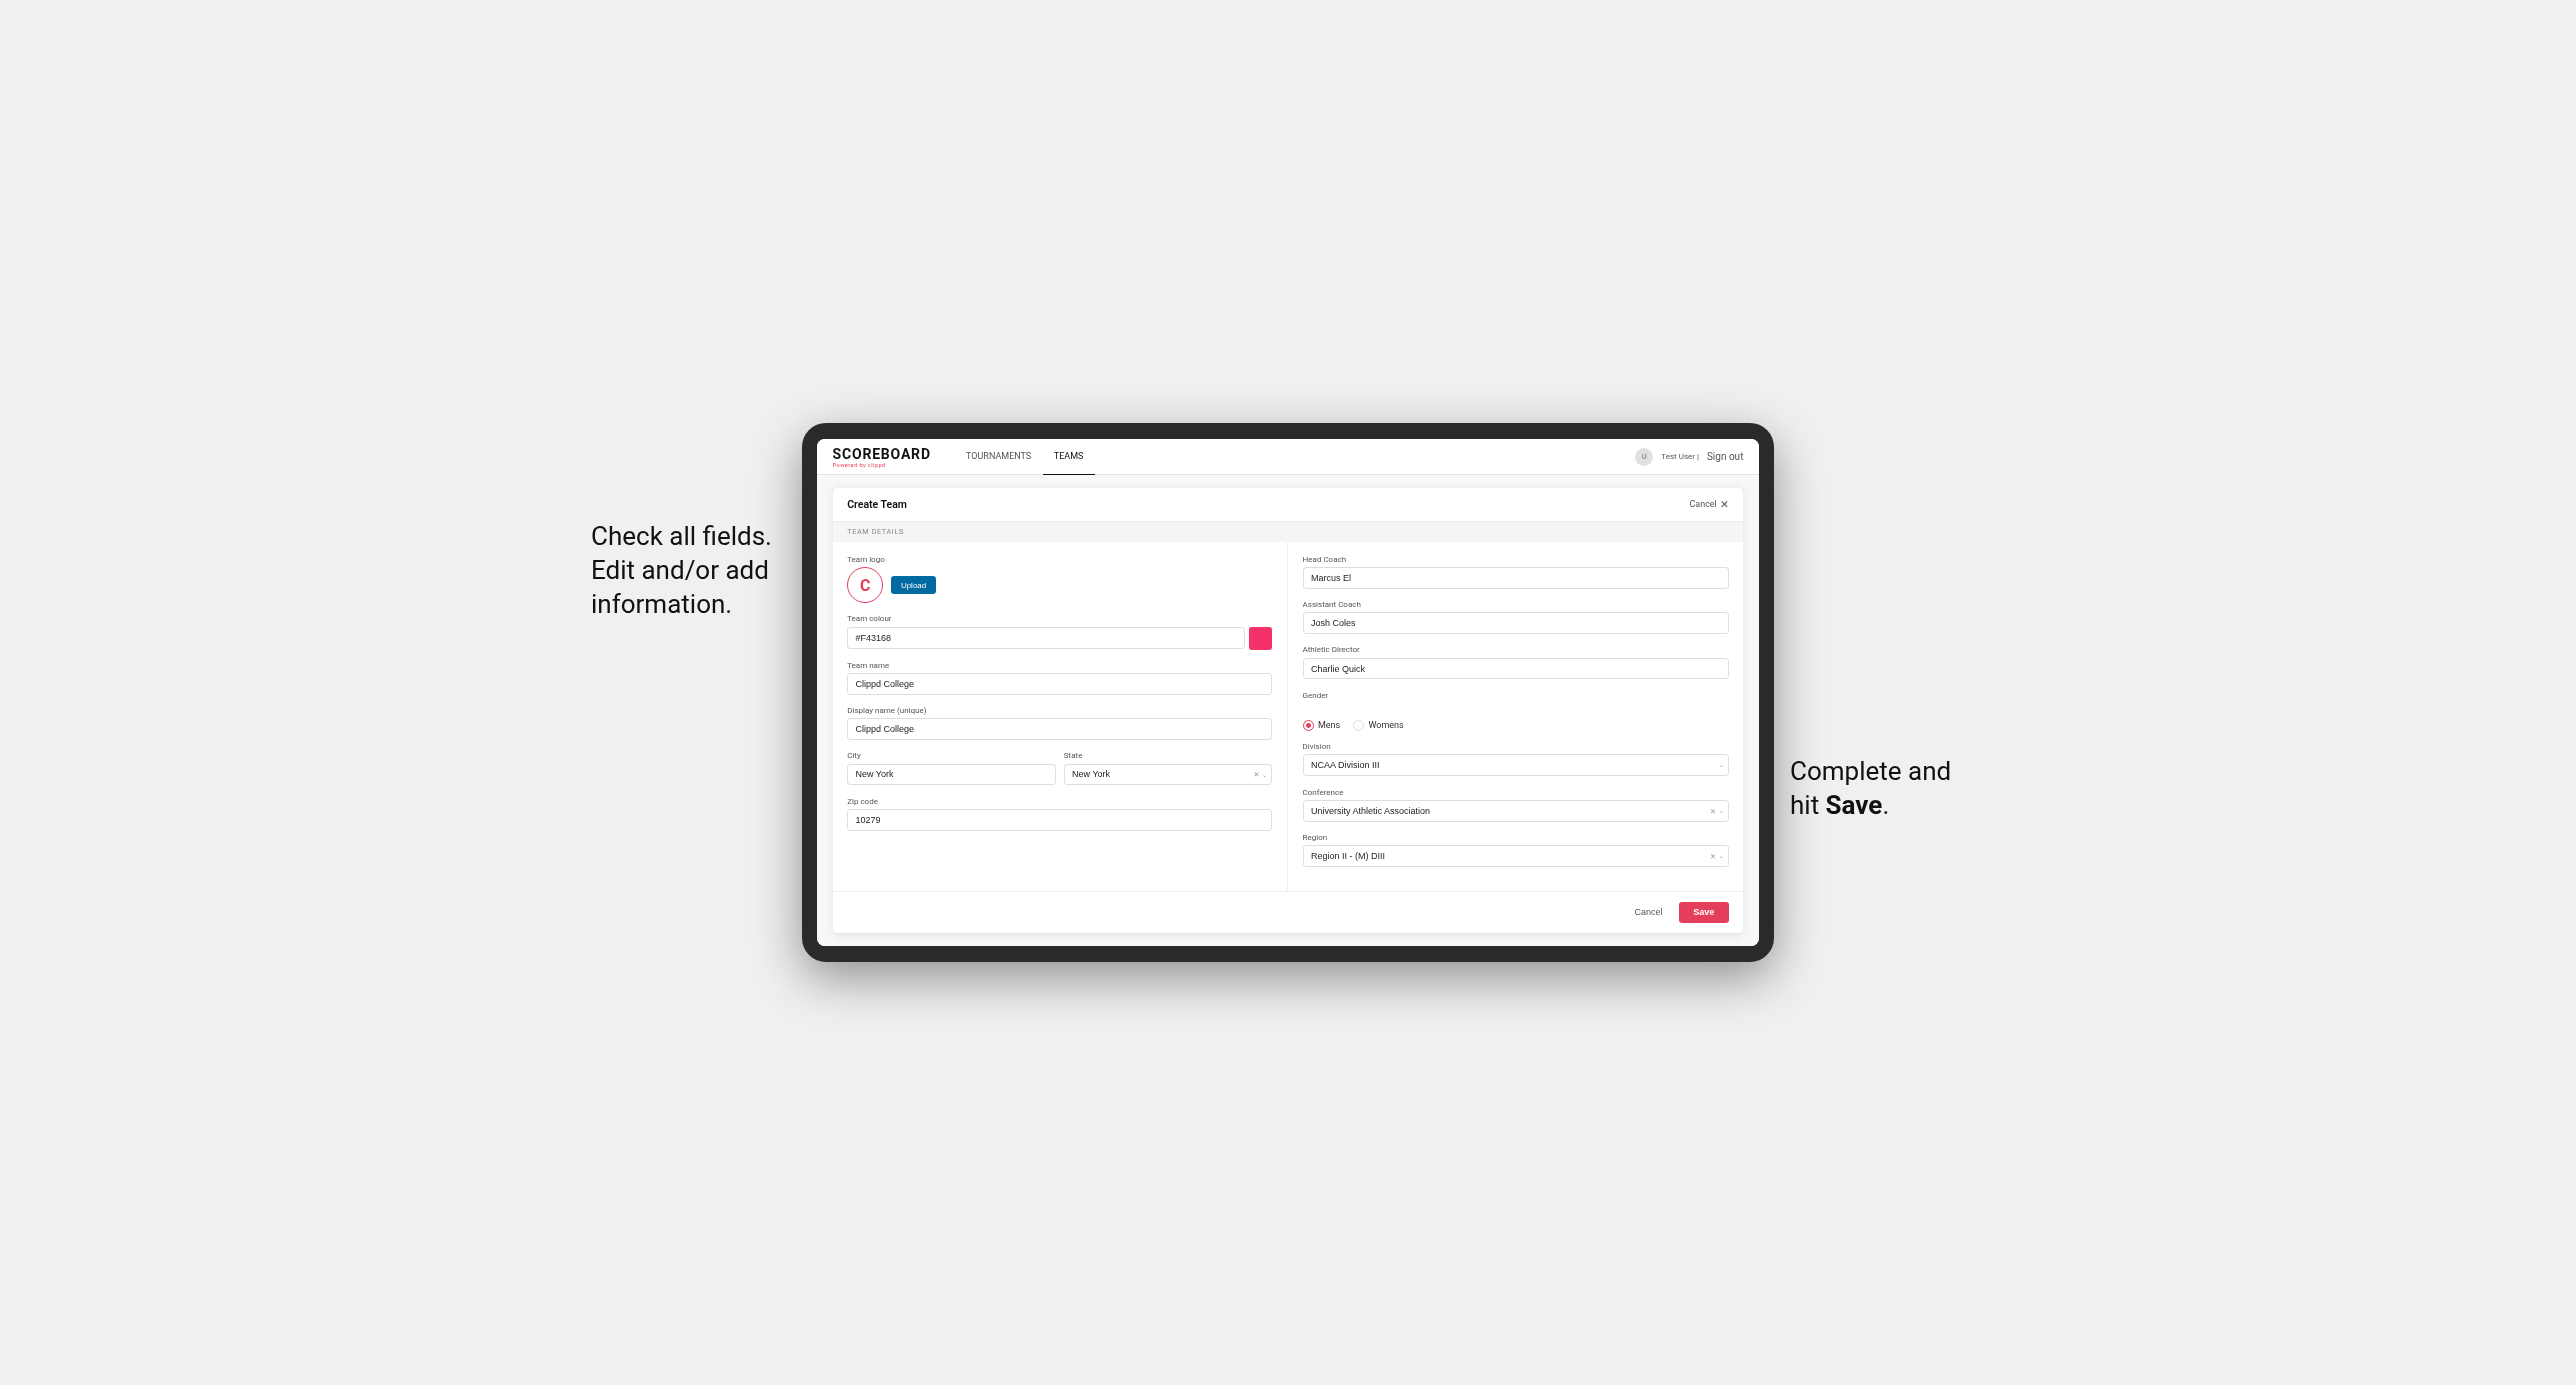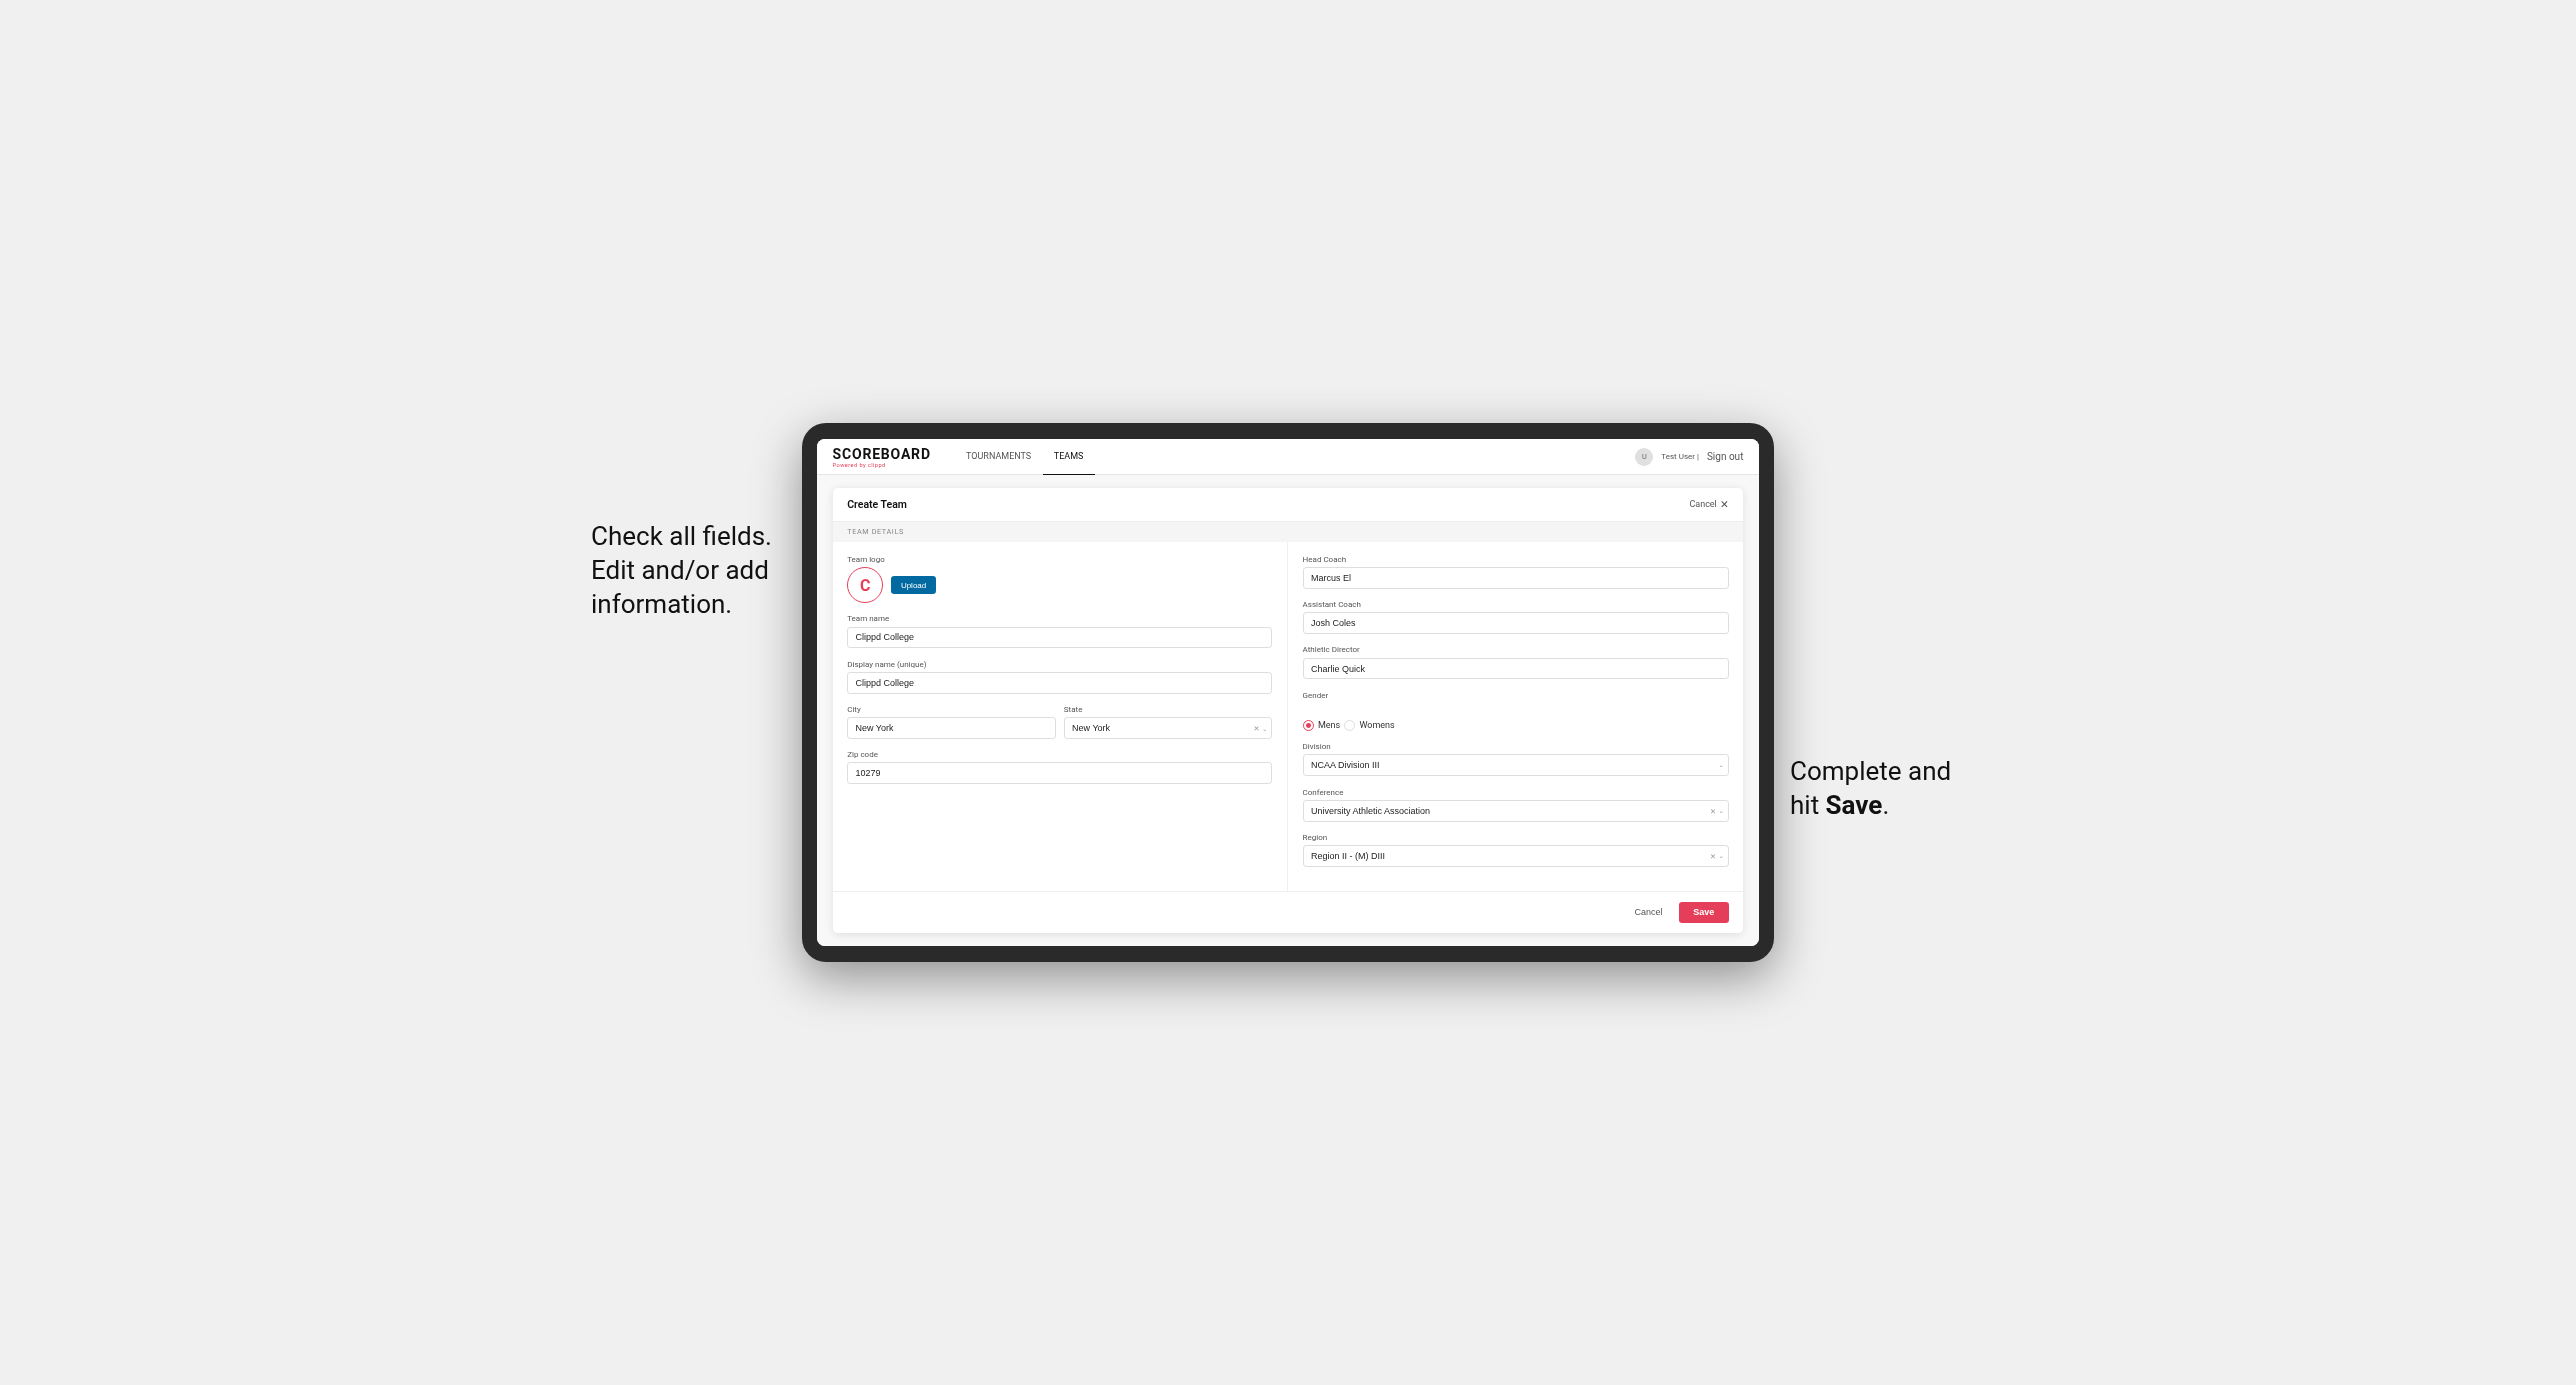--- a/index.html
+++ b/index.html
@@ -330,21 +330,21 @@
     }
 
     .chevron-icon {
       font-size: 6.5px;
       color: #999;
     }
 
     
     .radio-group {
       display: flex;
-      gap: 4px;
+      gap: 13px;
       align-items: center;
       margin-top: 20px;
     }
 
     .radio-option {
       display: flex;
       align-items: center;
       gap: 4px;
       font-size: 9px;
       color: #333;
@@ -507,20 +507,27 @@
             <div class="form-left">
 
               <div class="field-group">
                 <label class="field-label">Team logo</label>
                 <div class="logo-upload-area">
                   <div class="logo-circle">C</div>
                   <button class="upload-btn">Upload</button>
                 </div>
               </div>
 
+              <div class="field-group">
+                <label class="field-label">Team colour</label>
+                <div class="color-input-wrap">
+                  <input type="text" class="color-text-input" value="#F43168" style="">
+                  <div class="color-swatch" style="background: rgb(244, 49, 104);"></div>
+                </div>
+              </div>
 
               <div class="field-group">
                 <label class="field-label">Team name</label>
                 <input type="text" class="field-input" value="Clippd College" style="">
               </div>
 
               <div class="field-group">
                 <label class="field-label">Display name (unique)</label>
                 <input type="text" class="field-input" value="Clippd College" style="">
               </div>

